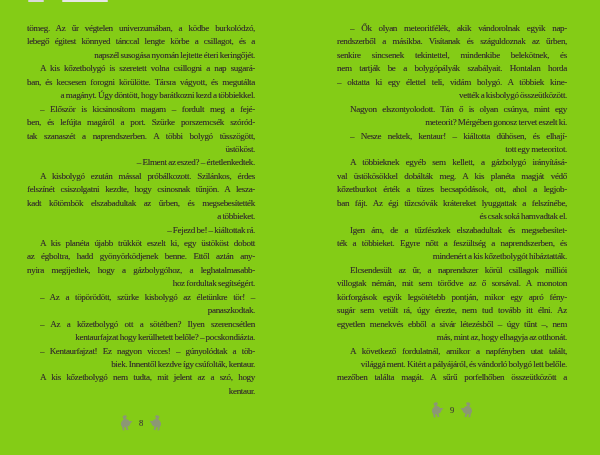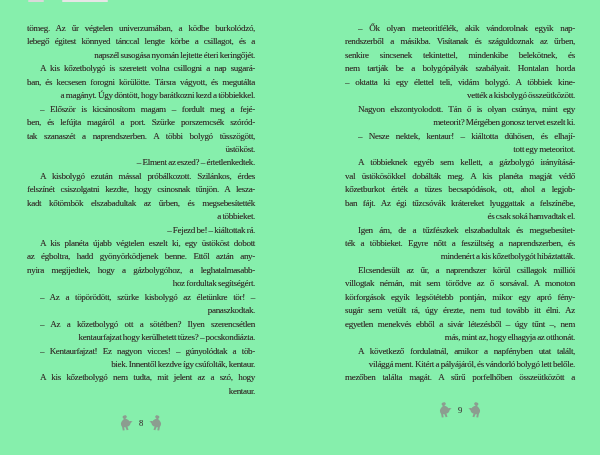--- a/index.html
+++ b/index.html
@@ -1,37 +1,37 @@
 <!DOCTYPE html>
 <html><head>
 <meta charset="utf-8">
 <style>
   * { margin: 0; padding: 0; box-sizing: border-box; }
   html, body { background: #ffffff; }
   .spread {
     position: relative;
     width: 600px;
     height: 455px;
-    background: #86efac;
+    background: #84cc16;
     overflow: hidden;
     font-family: "Liberation Serif", "DejaVu Serif", serif;
   }
   .artifact {
     position: absolute;
     height: 2px;
     border-radius: 1px;
   }
   .artifact.a1 { left: 28px; top: 0; width: 16px; background: #d9d9d9; }
   .artifact.a2 { left: 62px; top: 0; width: 46px; background: #e6e6e6; }
   .page {
     position: absolute;
     top: 22px;
   }
   .page.left  { left: 27px;  width: 228px; }
-  .page.right { left: 345px; width: 230px; }
+  .page.right { left: 337px; width: 230px; }
   .text-block {
     font-size: 9.1px;
     line-height: 13.44px;
     letter-spacing: -0.35px;
     word-spacing: -0.4px;
     color: #332e29;
     text-shadow: 0 0 0.5px rgba(70,62,55,0.55);
   }
   .line { text-align: right; }
   .line.j { text-align: justify; text-align-last: justify; }
@@ -73,28 +73,28 @@
         <div class="line in j">– Először is kicsinosítom magam – fordult meg a fejé-</div>
         <div class="line j">ben, és lefújta magáról a port. Szürke porszemcsék szóród-</div>
         <div class="line j">tak szanaszét a naprendszerben. A többi bolygó tüsszögött,</div>
         <div class="line">üstököst.</div>
         <div class="line in">– Elment az eszed? – értetlenkedtek.</div>
         <div class="line in j">A kisbolygó ezután mással próbálkozott. Szilánkos, érdes</div>
         <div class="line j">felszínét csiszolgatni kezdte, hogy csinosnak tűnjön. A lesza-</div>
         <div class="line j">kadt kőtömbök elszabadultak az űrben, és megsebesítették</div>
         <div class="line">a többieket.</div>
         <div class="line in">– Fejezd be! – kiáltottak rá.</div>
-        <div class="line in j">A kis planéta újabb végtelen eszelt ki, egy üstököst dobott</div>
+        <div class="line in j">A kis planéta újabb trükköt eszelt ki, egy üstököst dobott</div>
         <div class="line j">az égboltra, hadd gyönyörködjenek benne. Ettől aztán any-</div>
         <div class="line j">nyira megijedtek, hogy a gázbolygóhoz, a leghatalmasabb-</div>
         <div class="line">hoz fordultak segítségért.</div>
         <div class="line in j">– Az a töpörödött, szürke kisbolygó az életünkre tör! –</div>
         <div class="line">panaszkodtak.</div>
         <div class="line in j">– Az a kőzetbolygó ott a sötétben? Ilyen szerencsétlen</div>
-        <div class="line">kentaurfajzat hogy kerülhetett tüzes? – pocskondiázta.</div>
+        <div class="line">kentaurfajzat hogy kerülhetett belőle? – pocskondiázta.</div>
         <div class="line in j">– Kentaurfajzat! Ez nagyon vicces! – gúnyolódtak a töb-</div>
         <div class="line">biek. Innentől kezdve így csúfolták, kentaur.</div>
         <div class="line in j">A kis kőzetbolygó nem tudta, mit jelent az a szó, hogy</div>
         <div class="line">kentaur.</div>
       </div>
     <div class="footer">
       <span class="orn">
         <svg viewBox="0 0 14 17" xmlns="http://www.w3.org/2000/svg">
             <path d="M4.6,0.4 C6.1,-0.3 7.6,0.7 7.3,2.1 C7.1,3 6.4,3.6 5.5,3.9 C7.4,4.3 9.2,5.1 10.1,6.6 C11.3,6 12.6,6.2 13.6,7.1 C12.7,7.3 11.9,7.9 11.4,8.7 C11.1,10.6 9.7,11.9 8,12.4 L9.2,15.8 L7.2,16.3 L5.9,13 L4.4,13.1 L5.1,16.4 L3,16.6 L2.3,12.7 C1.2,11.5 0.7,9.8 1.2,8.2 C1.7,6.5 2.9,5.1 4.3,4.1 C3.2,3.7 2.5,2.6 2.9,1.5 C3.2,0.9 3.9,0.6 4.6,0.4 Z"></path>
           </svg>

